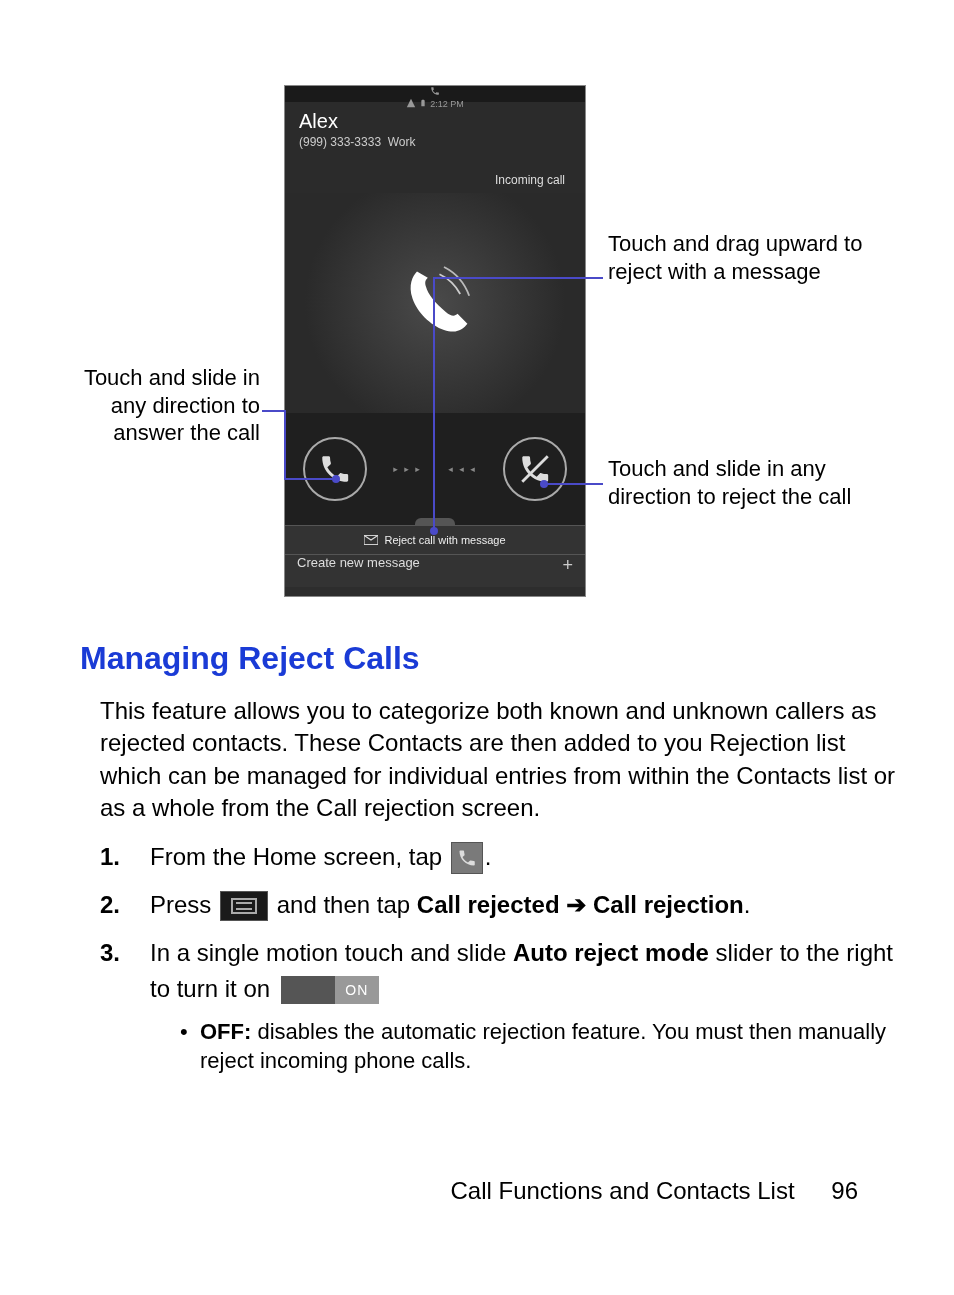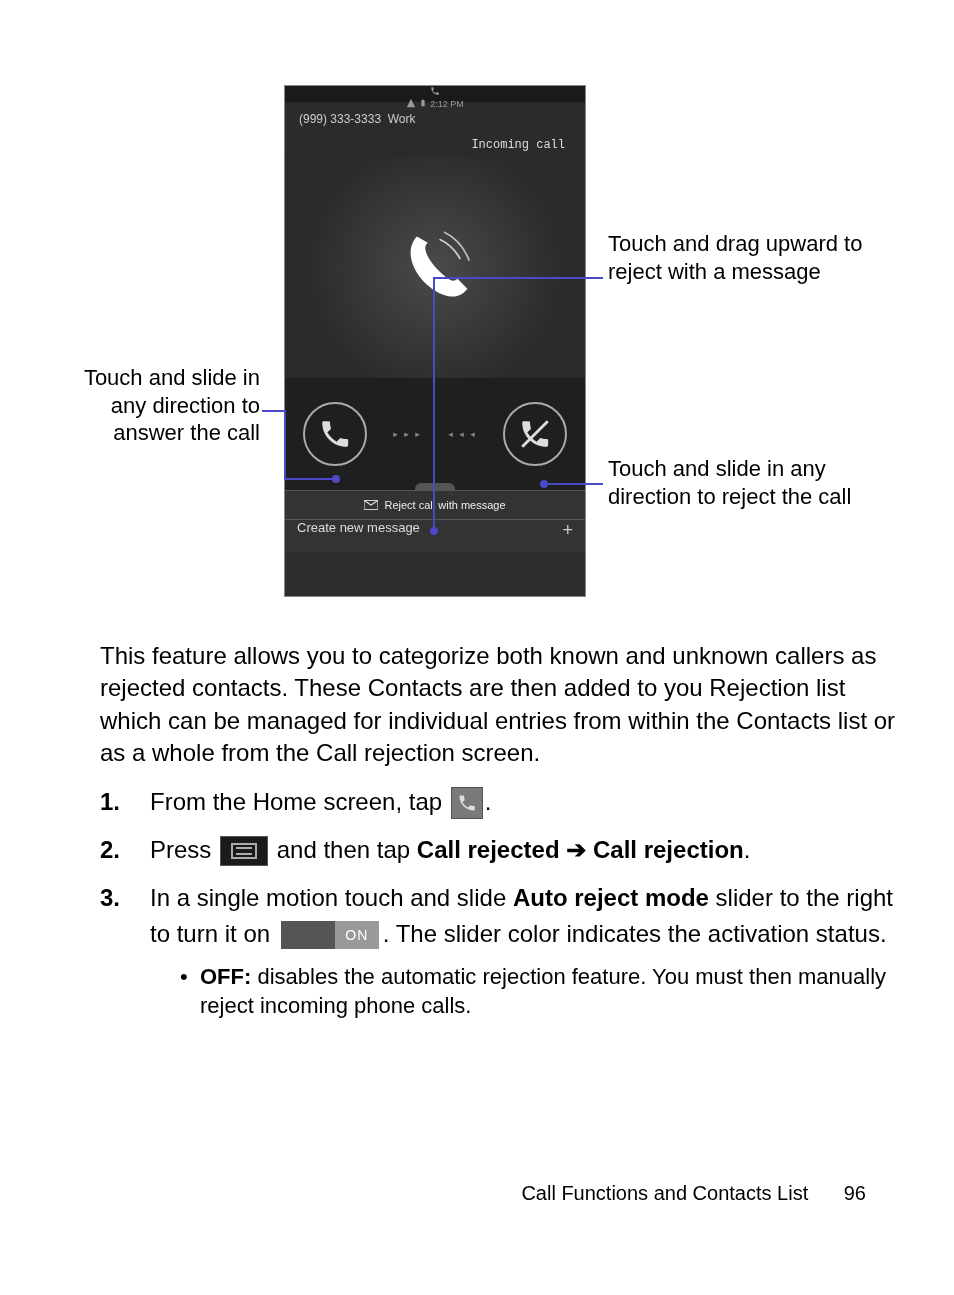--- a/index.html
+++ b/index.html
@@ -59,22 +59,21 @@
     .caller-number {
       color: #ccc;
       font-size: 12px;
       margin-top: 2px;
     }
     .incoming-label {
       text-align: right;
       color: #ddd;
       font-size: 12px;
       padding-right: 6px;
-      margin-top: 12px;
-      font-family: Liberation Mono, monospace;
+      margin-top: 24px;
     }
     .call-area {
       position: relative;
       height: 220px;
       background: radial-gradient(circle at center, #4a4a4a 0%, #2a2a2a 70%);
       display: flex;
       align-items: center;
       justify-content: center;
     }
     .phone-big-icon {
@@ -277,22 +276,22 @@
       width: 20px;
       flex-shrink: 0;
     }
     .bullet-item .btext {
       flex: 1;
       font-stretch: condensed;
     }
     .footer {
       position: absolute;
       bottom: 90px;
-      right: 88px;
-      font-size: 20px;
+      right: 96px;
+      font-size: 24px;
     }
     .footer .pnum {
       margin-left: 30px;
     }
   </style>
 </head>
 <body>
 
 <div class="screenshot-area">
 
@@ -313,20 +312,21 @@
         </span>
         <span>
           <svg width="8" height="10" viewBox="0 0 24 24">
               <path fill="#999" d="M15 2h-6v2H7v18h10V4h-2V2z"></path>
             </svg>
         </span>
         <span>2:12 PM</span>
       </div>
     </div>
     <div class="caller-info">
+      <div class="caller-name">Alex</div>
       <div class="caller-number">
         <span>(999) 333-3333</span>&nbsp;&nbsp;<span>Work</span>
       </div>
       <div class="incoming-label">Incoming call</div>
     </div>
     <div class="call-area">
       <div class="phone-big-icon">
         <svg viewBox="0 0 100 100">
           <path fill="#fff" d="M30 15 C25 20 20 30 25 45 C30 60 45 75 60 80 C75 85 82 78 86 73 L75 62 C72 65 68 65 62 60 C50 50 42 40 40 32 C38 26 40 24 42 22 Z"></path>
           <path fill="none" stroke="#ccc" stroke-width="2" d="M55 18 Q70 25 78 40"></path>
@@ -373,20 +373,21 @@
 
   <div class="line" style="left:435px; top:192px; width:168px; height:2px;"></div>
   <div class="line" style="left:433px; top:192px; width:2px; height:252px;"></div>
   <div class="dot" style="left:430px; top:442px;"></div>
 
   <div class="line" style="left:545px; top:398px; width:58px; height:2px;"></div>
   <div class="dot" style="left:540px; top:395px;"></div>
 </div>
 
 <div class="content">
+  <h2 class="heading">Managing Reject Calls</h2>
   <p class="para">This feature allows you to categorize both known and unknown callers as rejected contacts. These Contacts are then added to you Rejection list which can be managed for individual entries from within the Contacts list or as a whole from the Call rejection screen.</p>
   <ol class="steps">
     <li>
       <span class="step-num">1.</span>
       <span class="step-text">
         <span>From the Home screen, tap </span>
         <span class="inline-icon">
           <svg width="20" height="20" viewBox="0 0 24 24">
               <path fill="#ddd" d="M6.6 10.8c1.4 2.8 3.8 5.1 6.6 6.6l2.2-2.2c.3-.3.7-.4 1.1-.2 1.2.4 2.5.6 3.8.6.6 0 1 .4 1 1V20c0 .6-.4 1-1 1C10.6 21 3 13.4 3 4c0-.6.4-1 1-1h3.5c.6 0 1 .4 1 1 0 1.3.2 2.6.6 3.8.1.4 0 .8-.3 1.1L6.6 10.8z"></path>
             </svg>
@@ -408,21 +409,21 @@
         <span class="bold">Call rejected</span><span class="arrow"> ➔ </span><span class="bold">Call rejection</span><span>.</span>
       </span>
     </li>
     <li>
       <span class="step-num">3.</span>
       <span class="step-text">
         <span>In a single motion touch and slide </span><span class="bold">Auto reject mode</span><span> slider to the right to turn it on </span>
         <span class="inline-slider">
           <span class="off"></span>
           <span class="on">ON</span>
-        </span><span>. The slider color indicates the activation status.</span>
+        </span>
         <div class="bullet-list">
           <div class="bullet-item">
             <span class="bul">•</span>
             <span class="btext">
               <span class="bold">OFF:</span><span> disables the automatic rejection feature. You must then manually reject incoming phone calls.</span>
             </span>
           </div>
         </div>
       </span>
     </li>

